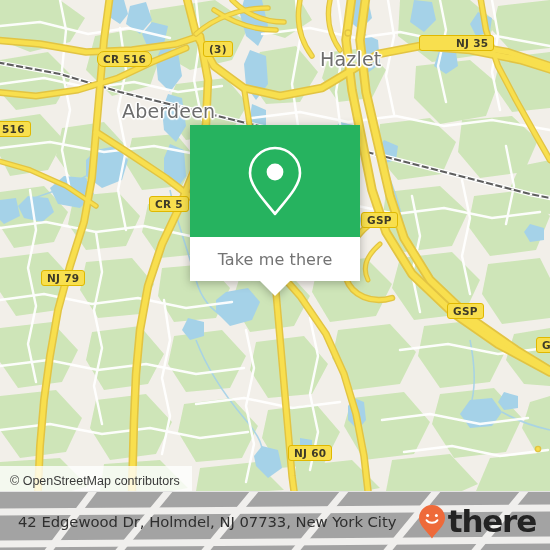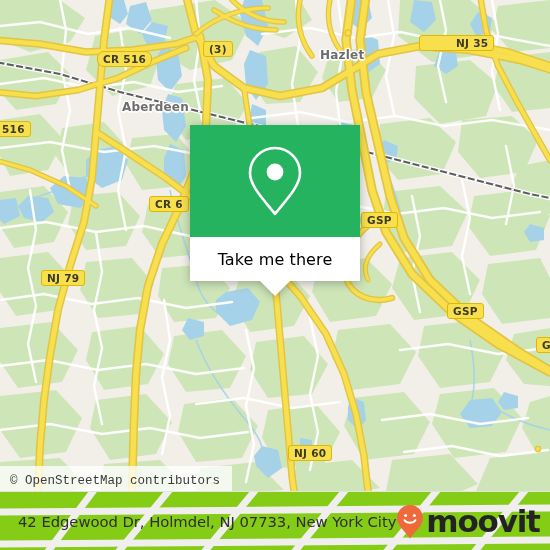--- a/index.html
+++ b/index.html
@@ -34,30 +34,29 @@
     left: 0; top: 0;
     width: 550px;
     height: 491px;
     display: block;
   }
 
   
   .place-label {
     position: absolute;
     font-family: "DejaVu Sans", sans-serif;
-    font-size: 12px;
+    font-size: 19px;
     color: #6d6d6d;
     letter-spacing: .2px;
     white-space: nowrap;
     text-shadow:
       -1.5px 0 1px #fff, 1.5px 0 1px #fff, 0 -1.5px 1px #fff, 0 1.5px 1px #fff,
       -1px -1px 1px #fff, 1px -1px 1px #fff, -1px 1px 1px #fff, 1px 1px 1px #fff,
       0 0 3px #fff;
     pointer-events: none;
-    font-weight: bold;
   }
 
   
   .shield {
     position: absolute;
     display: inline-flex;
     align-items: center;
     justify-content: center;
     height: 16px;
     padding: 0 5px;
@@ -77,21 +76,21 @@
   
   #attribution {
     position: absolute;
     left: 0;
     top: 466px;
     height: 30px;
     display: flex;
     align-items: center;
     padding: 0 12px 0 10px;
     background: rgba(255,255,255,0.78);
-    font-family: Liberation Mono, monospace;
+    font-family: Liberation Sans, sans-serif;
     font-size: 12.5px;
     color: #3a3a3a;
     white-space: nowrap;
   }
 
   
   #callout {
     position: absolute;
     left: 190px;
     top: 125px;
@@ -109,21 +108,21 @@
   #callout-bar {
     height: 44px;
     background: #ffffff;
     display: flex;
     align-items: center;
     justify-content: center;
   }
   #callout-label {
     font-family: "DejaVu Sans", sans-serif;
     font-size: 16px;
-    color: #000000;
+    color: #737373;
     letter-spacing: .1px;
   }
   #callout-tail {
     position: absolute;
     left: 50%;
     top: 156px;
     margin-left: -15px;
     width: 0;
     height: 0;
     border-left: 15px solid transparent;
@@ -131,21 +130,21 @@
     border-top: 15px solid #ffffff;
   }
 
   
   #footer {
     position: absolute;
     left: 0;
     top: 491px;
     width: 550px;
     height: 59px;
-    background: #84cc16;
+    background: #a3a3a3;
     border-top: 1px solid #e4e4e4;
     overflow: hidden;
   }
   #footer-watermark {
     position: absolute;
     left: 0; top: 0;
     width: 550px; height: 59px;
     opacity: 1;
     pointer-events: none;
   }
@@ -401,21 +400,21 @@
       </g>
     </svg>
 
     <div class="place-label" style="left:122px; top:100px;">Aberdeen</div>
     <div class="place-label" style="left:320px; top:48px;">Hazlet</div>
 
     <div class="shield" style="left:97px;  top:51px;border-radius:7px;">CR 516</div>
     <div class="shield" style="left:203px; top:41px;">(3)</div>
     <div class="shield" style="left:419px; top:35px;padding-left:36px;">NJ 35</div>
     <div class="shield" style="left:-4px;  top:121px;">516</div>
-    <div class="shield" style="left:149px; top:196px;">CR 6</div>
+    <div class="shield" style="left:149px; top:196px;">CR 5</div>
     <div class="shield" style="left:361px; top:212px;">GSP</div>
     <div class="shield" style="left:41px;  top:270px;text-align:right;">NJ 79</div>
     <div class="shield" style="left:447px; top:303px;">GSP</div>
     <div class="shield" style="left:536px; top:337px;">GSP</div>
     <div class="shield" style="left:288px; top:445px;">NJ 60</div>
 
     <div id="attribution">
       <span>© OpenStreetMap contributors</span>
     </div>
 
@@ -450,18 +449,18 @@
     <div id="footer-inner">
       <span id="footer-address">42 Edgewood Dr, Holmdel, NJ 07733, New York City</span>
 
       <div id="moovit-logo">
         <svg width="28" height="36" viewBox="0 0 28 36">
           <path d="M14 1 C 6.8 1, 1 6.8, 1 14 C 1 22, 10.5 28.5, 14 34.5 C 17.5 28.5, 27 22, 27 14 C 27 6.8, 21.2 1, 14 1 Z" fill="#ee6a3a"></path>
           <circle cx="9.6" cy="11.4" r="1.5" fill="#ffffff"></circle>
           <circle cx="18.4" cy="11.4" r="1.5" fill="#ffffff"></circle>
           <path d="M8.6 16.2 C 10.6 19.6, 17.4 19.6, 19.4 16.2" stroke="#ffffff" stroke-width="2" fill="none" stroke-linecap="round"></path>
         </svg>
-        <span id="moovit-wordmark">moovit</span>
+        <span id="moovit-wordmark">there</span>
       </div>
     </div>
   </div>
 
 </div>
 
 </body></html>

